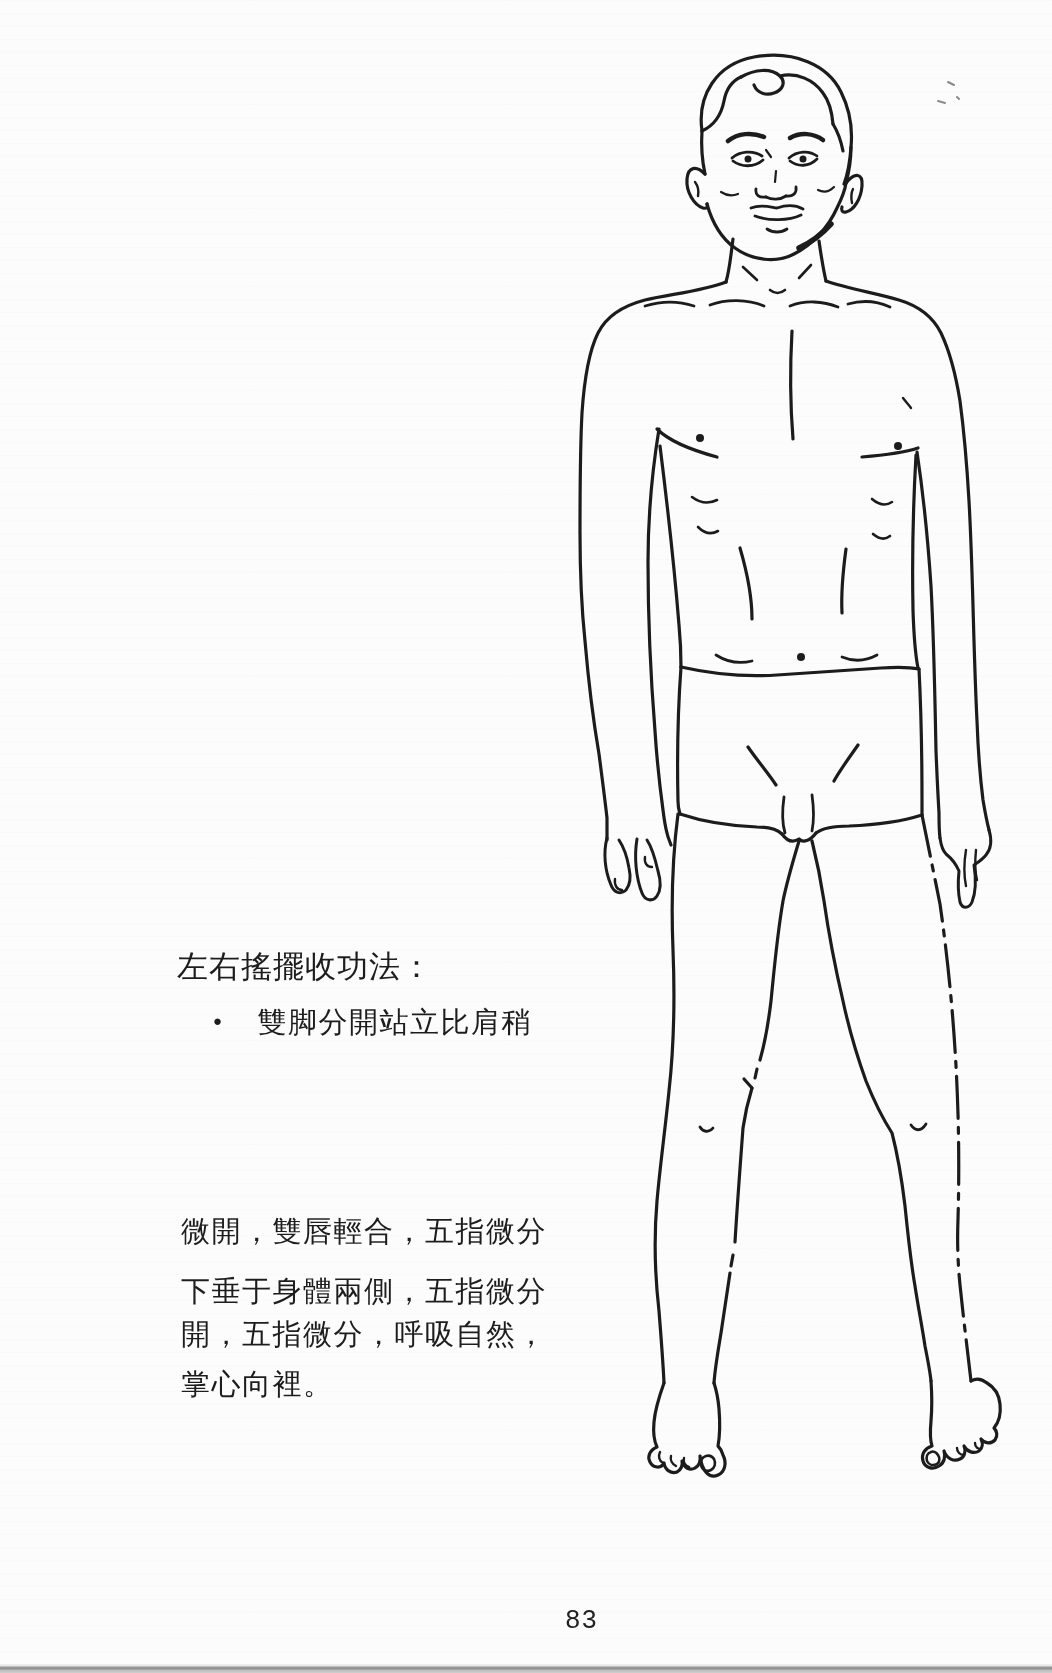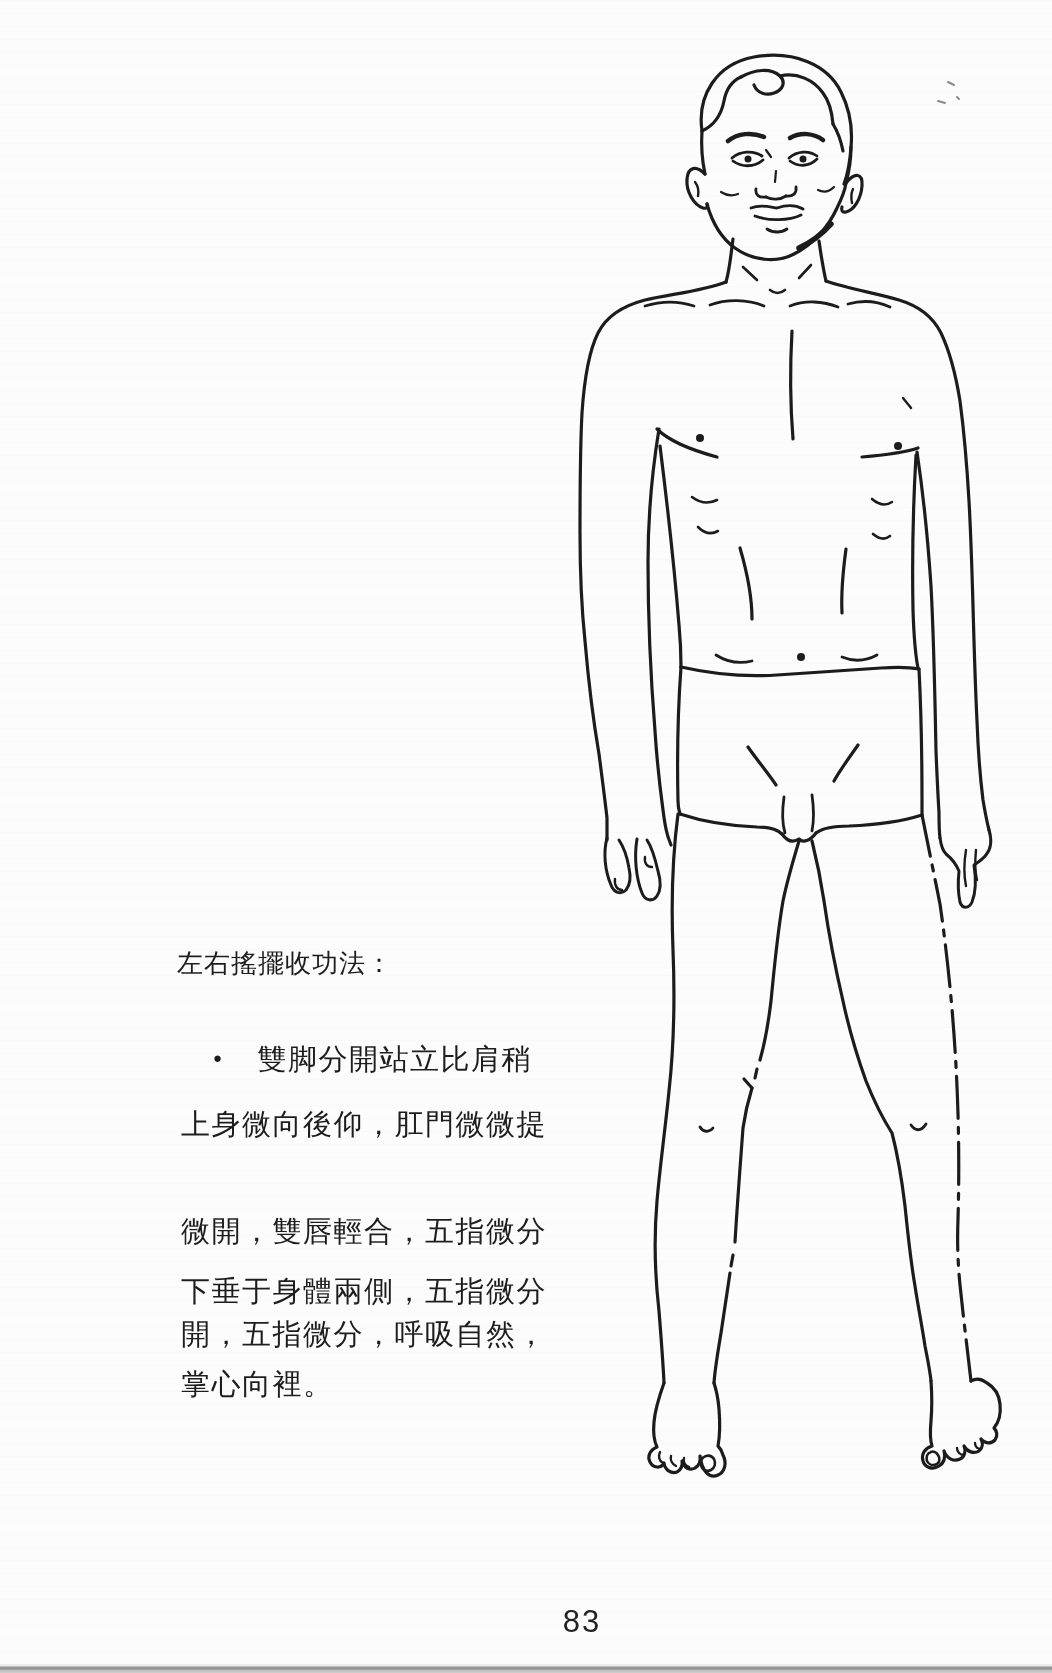--- a/index.html
+++ b/index.html
@@ -6,34 +6,34 @@
   .page {
     position:relative; width:1052px; height:1673px;
     background:#fcfcfc;
     background-image: repeating-linear-gradient(180deg, rgba(0,0,0,0.012) 0 1px, rgba(0,0,0,0) 1px 13px);
     font-family:"Liberation Serif","DejaVu Serif",serif;
     overflow:hidden;
   }
   .figure-svg { position:absolute; left:0; top:0; }
   .heading {
     position:absolute; left:177px; top:951px;
-    font-size:26px; letter-spacing:1px; color:#1d1d1d;
+    font-size:31px; letter-spacing:1px; color:#1d1d1d;
     white-space:nowrap; line-height:1;
   }
   .bline {
     position:absolute; left:181px;
     font-size:29px; letter-spacing:1.5px; color:#1d1d1d;
     white-space:nowrap; line-height:1;
   }
-  .bline-first { left:213px;margin-top:37px; }
+  .bline-first { left:213px; }
   .bullet { font-size:15px; vertical-align:6px; margin-right:34px; color:#1d1d1d; }
   .pagenum {
     position:absolute; left:532px; top:1606px; width:100px;
     text-align:center; font-family:"Liberation Sans","DejaVu Sans",sans-serif;
-    font-size:31px; color:#222; letter-spacing:2px; line-height:1;
+    font-size:26px; color:#222; letter-spacing:2px; line-height:1;
   }
   .edge-shadow {
     position:absolute; left:0; right:0; bottom:0; height:9px;
     background:linear-gradient(180deg,#eeeeee 0px,#e6e6e6 2px,#9a9a9a 3px,#8f8f8f 5px,#bcbcbc 6px,#cfcfcf 9px);
   }
 </style>
 </head>
 <body>
 
 <div class="page">
@@ -171,21 +171,20 @@
     <g stroke="#8a8a8a" stroke-width="2">
       <path d="M 948 82 L 954 85"></path>
       <path d="M 938 101 L 945 103"></path>
       <path d="M 957 97 L 959 99"></path>
     </g>
   </svg>
 
   <div class="heading">左右搖擺收功法：</div>
 
   <div class="bline bline-first" style="top:1008px"><span class="bullet">●</span><span>雙脚分開站立比肩稍</span></div>
-  <div class="bline" style="top:1110px">上身微向後仰，肛門微微提</div>
   <div class="bline" style="top:1217px">微開，雙唇輕合，五指微分</div>
   <div class="bline" style="top:1277px">下垂于身體兩側，五指微分</div>
   <div class="bline" style="top:1320px">開，五指微分，呼吸自然，</div>
   <div class="bline" style="top:1370px">掌心向裡。</div>
 
   <div class="pagenum">83</div>
 
   <div class="edge-shadow"></div>
 </div>
 

